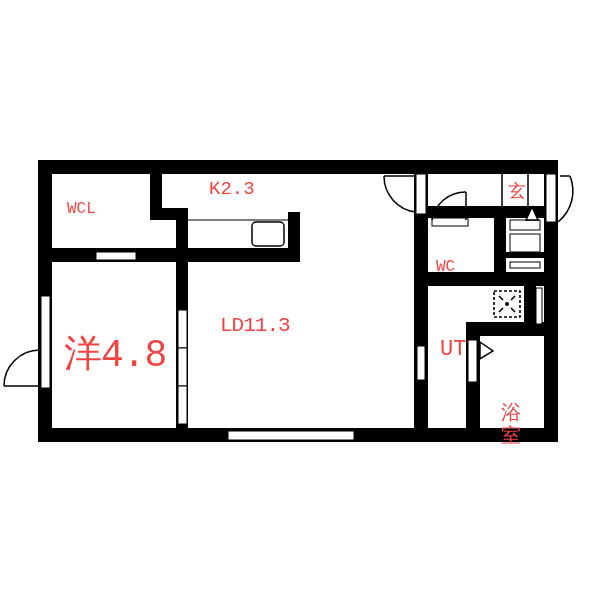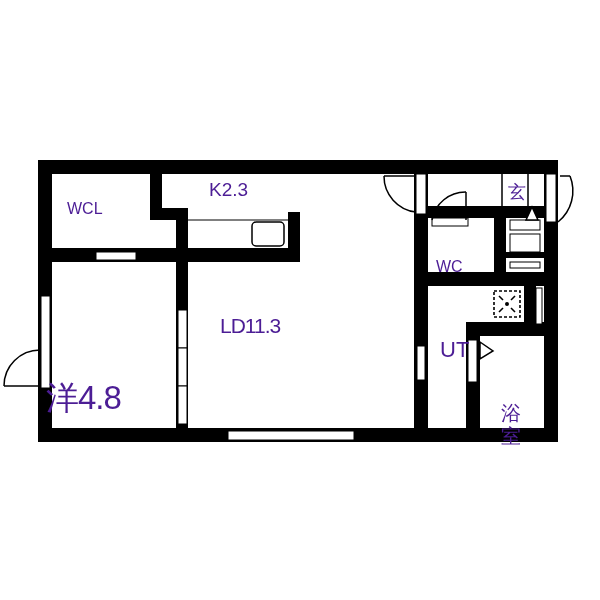--- a/index.html
+++ b/index.html
@@ -1,21 +1,21 @@
 <!DOCTYPE html>
 <html><head>
 <meta charset="utf-8">
 <style>
   html, body { margin:0; padding:0; background:#ffffff; }
   body { width:600px; height:600px; position:relative; overflow:hidden; font-family:"DejaVu Sans", sans-serif; }
   #plan { position:absolute; left:0; top:0; width:600px; height:600px; }
-  .label { position:absolute; color:#4c1d95; font-family:Liberation Sans, sans-serif; white-space:nowrap; line-height:1; }
+  .label { position:absolute; color:#ef4444; font-family:Liberation Mono, monospace; white-space:nowrap; line-height:1; }
   .lbl-wcl { left:67px; top:201px; font-size:16px; }
   .lbl-k { left:209px; top:180px; font-size:19px; }
-  .lbl-yo { left:46px; top:337px; font-size:33px; letter-spacing:-1px;margin-top:44px; }
+  .lbl-yo { left:64px; top:337px; font-size:38px; letter-spacing:-1px; }
   .lbl-ld { left:220px; top:315px; font-size:21px; letter-spacing:-1px; }
   .lbl-wc { left:436px; top:259px; font-size:16px; }
   .lbl-gen { left:508px; top:183px; font-size:18px; }
   .lbl-ut { left:440px; top:337px; font-size:22px; width:20px; text-align:right; white-space:normal; line-height:1.15; }
   .lbl-bath { left:500px; top:355px; font-size:20px; width:22px; text-align:center; white-space:normal; line-height:1.15;margin-top:47px; }
 </style>
 </head>
 <body>
 
 <svg id="plan" viewBox="0 0 600 600" xmlns="http://www.w3.org/2000/svg">

